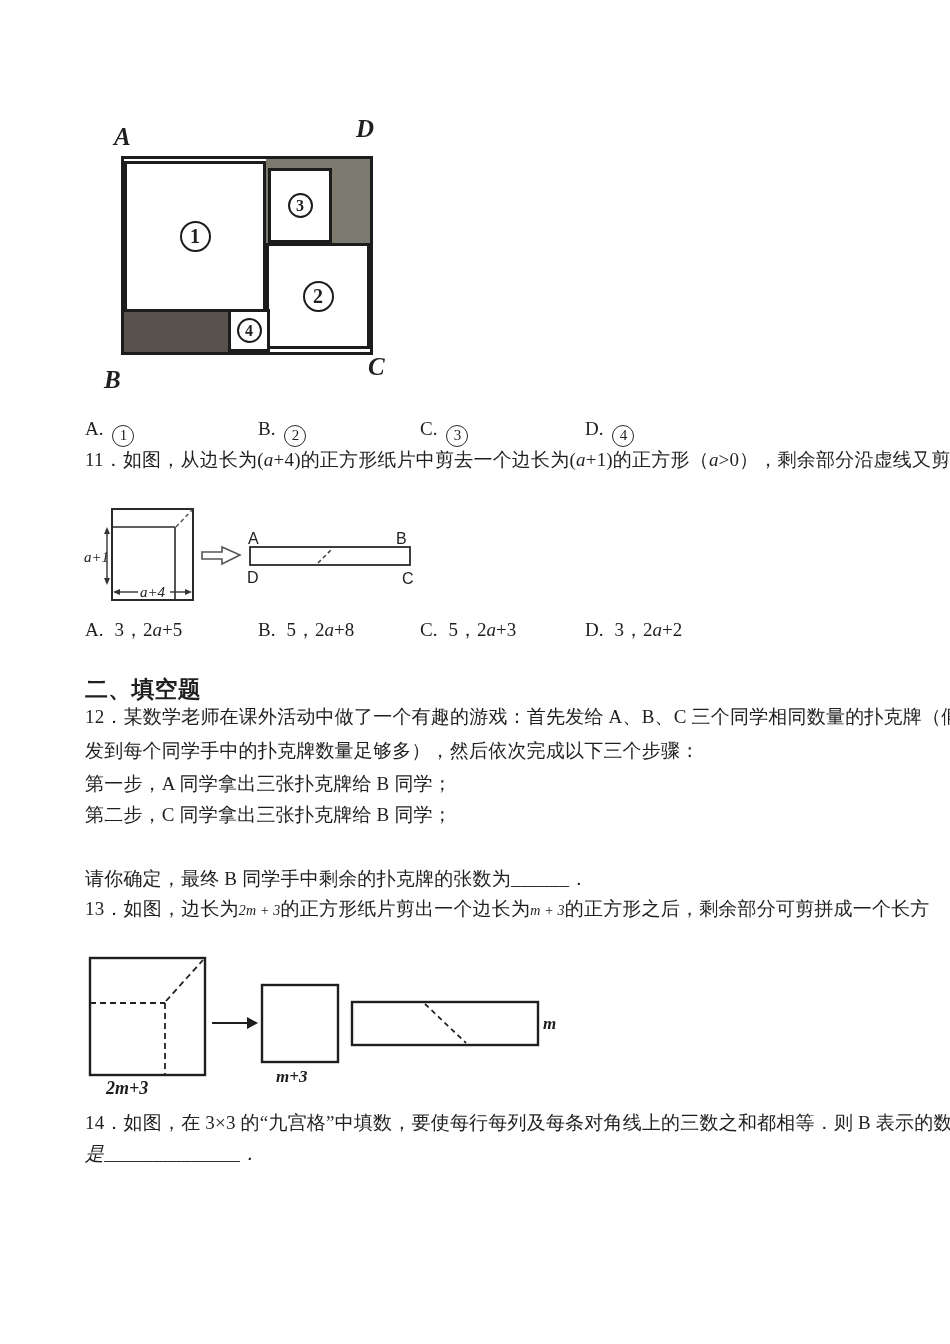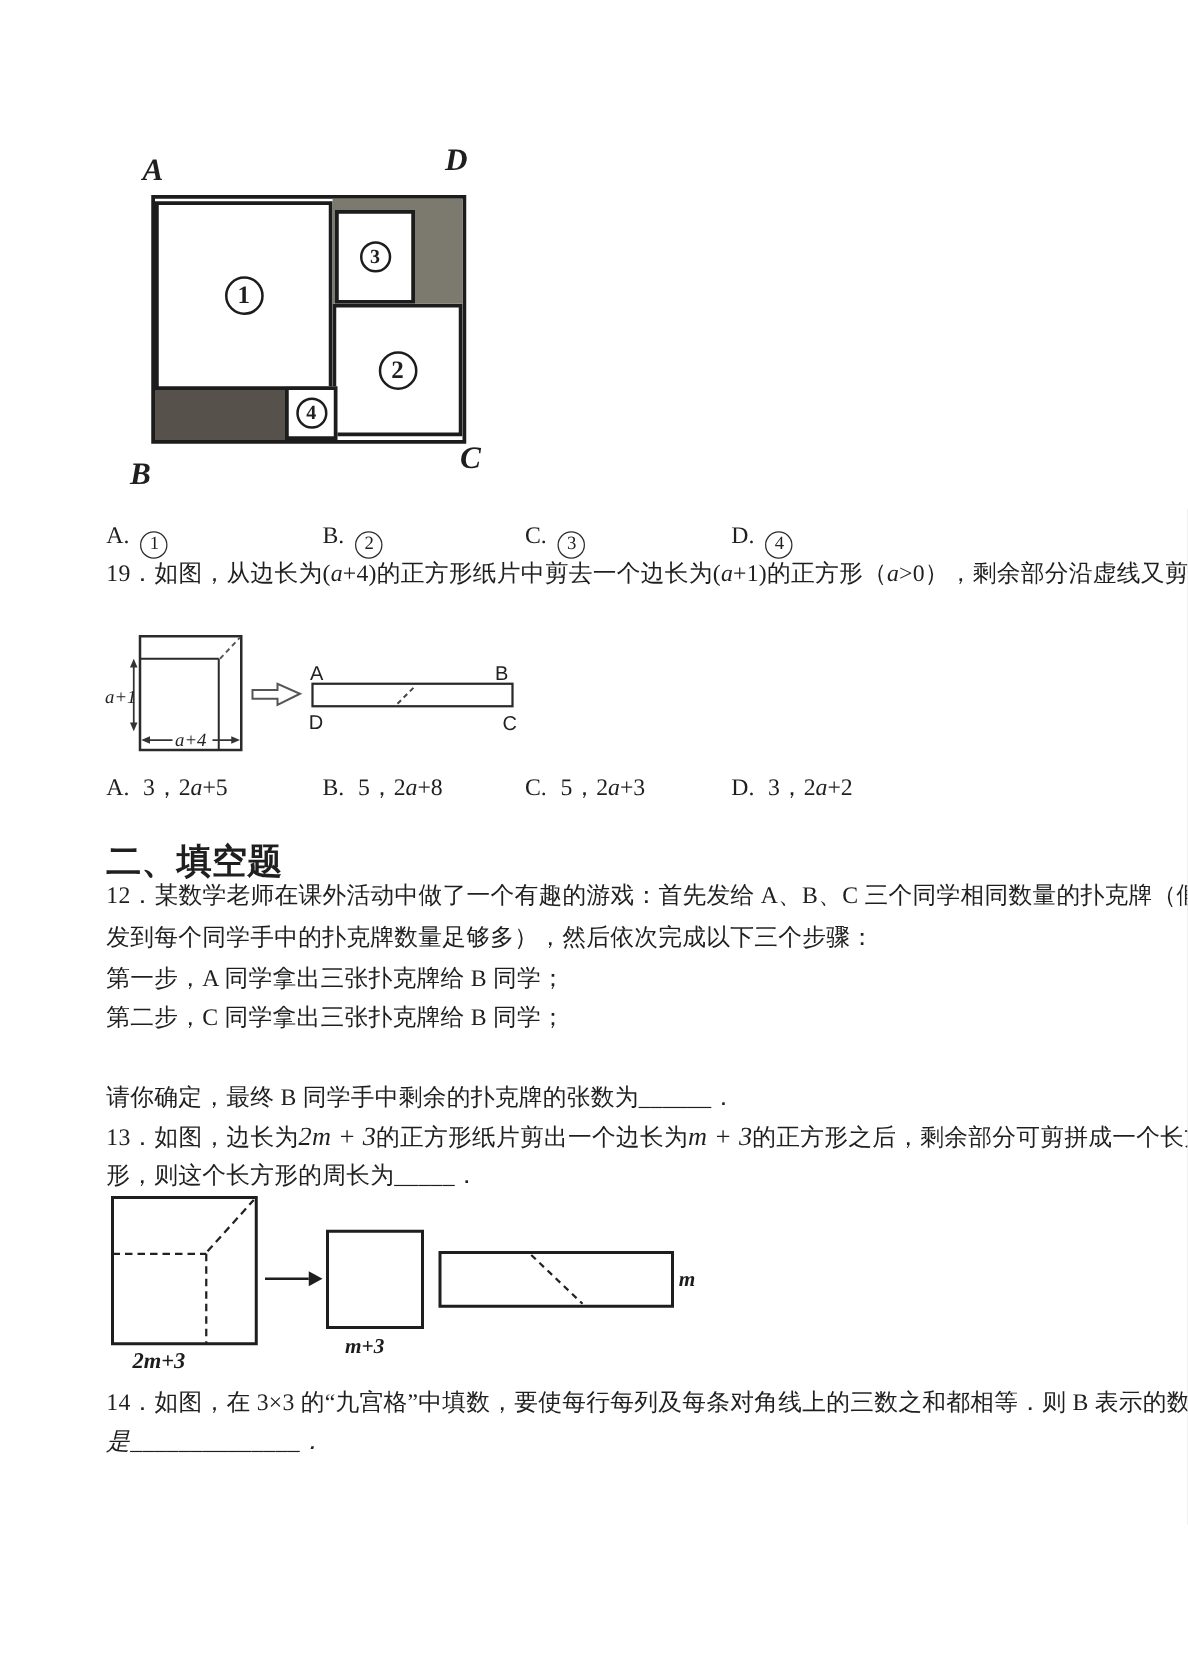--- a/index.html
+++ b/index.html
@@ -4,22 +4,22 @@
 <style>
   * { margin:0; padding:0; box-sizing:border-box; }
   html,body { background:#e8e8e8; }
   .page {
     position:relative; width:950px; height:1344px; background:#ffffff;
     font-family:"Liberation Serif","DejaVu Serif",serif; color:#1f1f1f;
     overflow:hidden; margin:0 auto;
   }
   .line { position:absolute; white-space:nowrap; font-size:19px; line-height:24px; letter-spacing:0.2px; }
   .i { font-style:italic; }
-  .math { font-style:italic; font-size:21px; font-family:"Liberation Serif","DejaVu Serif",serif; }
-  .sec-title { font-size:28px; font-weight:bold; }
+  .math { font-style:italic; font-size:14px; font-family:"Liberation Serif","DejaVu Serif",serif; }
+  .sec-title { font-size:23px; font-weight:bold; }
 
   
   .opt { position:absolute; white-space:nowrap; font-size:19px; }
   .olab { margin-right:9px; }
   .oval { margin-left:2px; }
   .circO {
     display:inline-flex; align-items:center; justify-content:center;
     width:22px; height:22px; border:1.5px solid #2b2b2b; border-radius:50%;
     font-size:15px; vertical-align:-5px;
   }
@@ -96,21 +96,21 @@
     <span class="olab">C.</span><span class="circO">
         <span>3</span>
       </span>
   </span>
   <span class="opt" style="left:585px; top:418px;">
     <span class="olab">D.</span><span class="circO">
         <span>4</span>
       </span>
   </span>
 
-  <div class="line" style="left:85px; top:448px;"><span>19．如图，从边长为(</span><span class="i">a</span><span>+4)的正方形纸片中剪去一个边长为(</span><span class="i">a</span><span>+1)的正方形（</span><span class="i">a</span><span>&gt;0），剩余部分沿虚线又剪拼</span></div>
+  <div class="line" style="left:85px; top:448px;"><span>11．如图，从边长为(</span><span class="i">a</span><span>+4)的正方形纸片中剪去一个边长为(</span><span class="i">a</span><span>+1)的正方形（</span><span class="i">a</span><span>&gt;0），剩余部分沿虚线又剪拼</span></div>
 
   <svg class="figsvg" style="left:84px; top:505px;" width="360" height="115" viewBox="0 0 360 115">
 
     <rect x="28" y="4" width="81" height="91" fill="none" stroke="#2a2a2a" stroke-width="2"></rect>
     <line x1="28" y1="22" x2="91" y2="22" stroke="#2a2a2a" stroke-width="1.6"></line>
     <line x1="91" y1="22" x2="91" y2="95" stroke="#2a2a2a" stroke-width="1.6"></line>
     <line x1="92" y1="22" x2="108" y2="5" stroke="#555" stroke-width="1.5" stroke-dasharray="4 3"></line>
 
     <line x1="23" y1="24" x2="23" y2="78" stroke="#333" stroke-width="1.4"></line>
     <polygon points="20,29 26,29 23,22" fill="#333"></polygon>
@@ -148,21 +148,20 @@
 
   <div class="line sec-title" style="left:85px; top:678px;">二、填空题</div>
 
   <div class="line" style="left:85px; top:705px;">12．某数学老师在课外活动中做了一个有趣的游戏：首先发给 A、B、C 三个同学相同数量的扑克牌（假定</div>
   <div class="line" style="left:85px; top:739px;">发到每个同学手中的扑克牌数量足够多），然后依次完成以下三个步骤：</div>
   <div class="line" style="left:85px; top:772px;">第一步，A 同学拿出三张扑克牌给 B 同学；</div>
   <div class="line" style="left:85px; top:803px;">第二步，C 同学拿出三张扑克牌给 B 同学；</div>
   <div class="line" style="left:85px; top:867px;">请你确定，最终 B 同学手中剩余的扑克牌的张数为______．</div>
 
   <div class="line" style="left:85px; top:897px;"><span>13．如图，边长为</span><span class="math">2m + 3</span><span>的正方形纸片剪出一个边长为</span><span class="math">m + 3</span><span>的正方形之后，剩余部分可剪拼成一个长方</span></div>
-  <div class="line" style="left:85px; top:929px;">形，则这个长方形的周长为_____．</div>
 
   <svg class="figsvg" style="left:84px; top:952px;" width="480" height="148" viewBox="0 0 480 148">
 
     <rect x="6" y="6" width="115" height="117" fill="none" stroke="#1e1e1e" stroke-width="2.4"></rect>
     <line x1="6" y1="51" x2="81" y2="51" stroke="#222" stroke-width="1.8" stroke-dasharray="6 4"></line>
     <line x1="81" y1="51" x2="81" y2="123" stroke="#222" stroke-width="1.8" stroke-dasharray="6 4"></line>
     <line x1="82" y1="49" x2="119" y2="8" stroke="#222" stroke-width="1.8" stroke-dasharray="6 4"></line>
     <text x="22" y="142" class="svgtxt-mathb" font-size="18">2m+3</text>
 
     <line x1="128" y1="71" x2="163" y2="71" stroke="#1e1e1e" stroke-width="2"></line>

